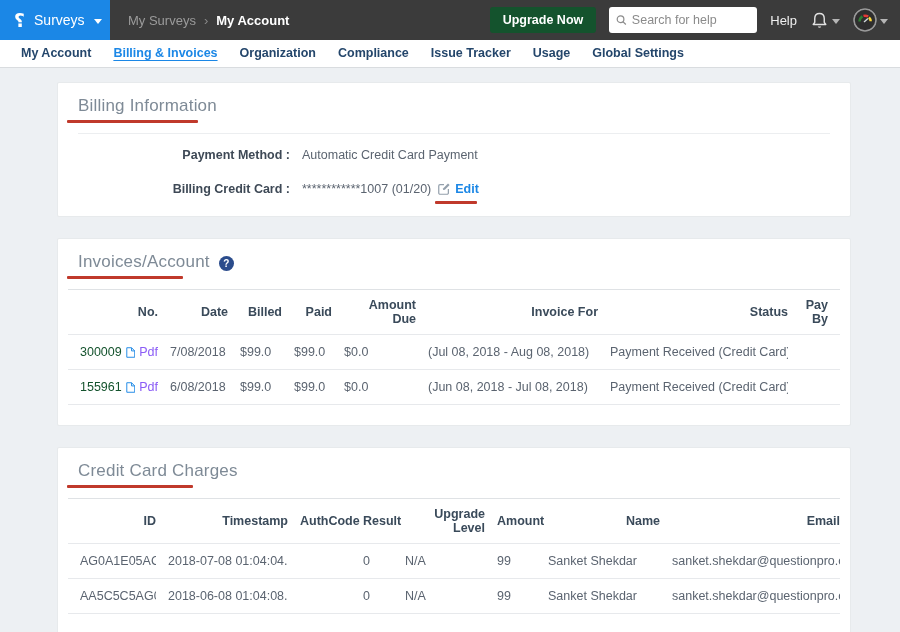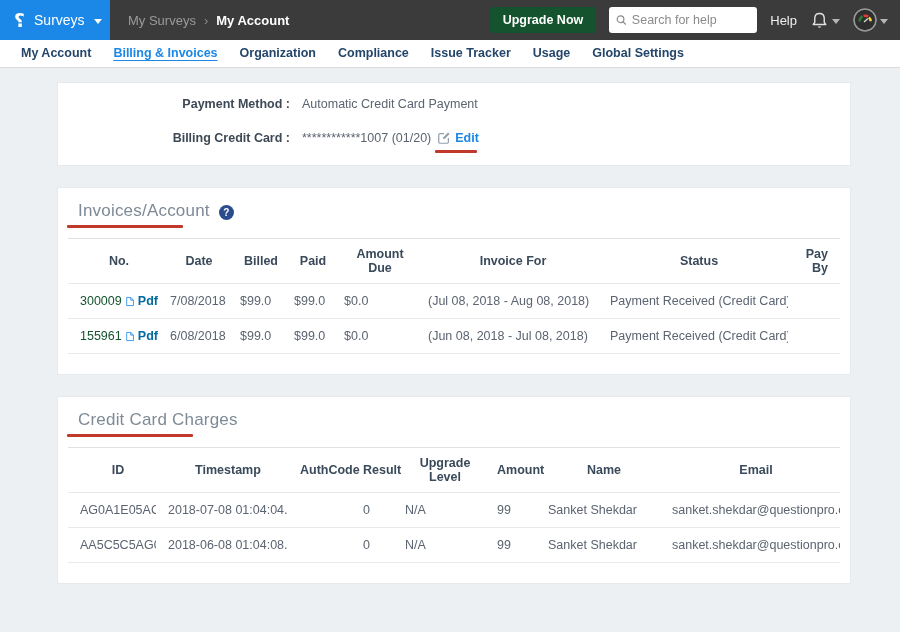--- a/index.html
+++ b/index.html
@@ -61,27 +61,27 @@
   .edit-wrap { position:relative; display:inline-flex; align-items:center; gap:4px; cursor:pointer; }
   .edit-label { color:#1b87e6; font-weight:700; font-size:12.5px; }
   .edit-redbar { position:absolute; left:-2px; bottom:-8px; width:42px; height:3px;
                  background:#c0392b; border-radius:1px; }
 
   
   .tbl-wrap { margin:0 10px; padding-bottom:20px; }
   table { width:100%; border-collapse:collapse; table-layout:fixed; }
   thead tr { border-top:1px solid #dfe2e5; border-bottom:1px solid #e7e9ec; }
   tbody tr { border-bottom:1px solid #e7e9ec; }
-  th { text-align:center; font-size:12.5px; font-weight:700; color:#3a4a5a; padding:8px 0 8px 12px; }
+  th { text-align:right; font-size:12.5px; font-weight:700; color:#3a4a5a; padding:8px 0 8px 12px; }
   td { font-size:12.5px; color:#5b6470; padding:10px 0 10px 12px; overflow:hidden;
        white-space:nowrap; }
   th.right, td.right { text-align:right; padding-right:12px; padding-left:0; }
   .link { color:#14532d; cursor:pointer; }
   .no-cell { display:flex; align-items:center; gap:4px; }
-  .pdf-label { color:#0369a1; font-weight:700; cursor:pointer; }
+  .pdf-label { color:#8b5cf6; font-weight:400; cursor:pointer; }
 </style>
 </head>
 <body>
 
 <div class="topbar">
   <div class="logo-box">
     <span class="logo-glyph">?</span>
     <span class="logo-label">Surveys</span>
     <span class="caret"></span>
   </div>
@@ -132,20 +132,25 @@
   <span class="nav-tab">Organization</span>
   <span class="nav-tab">Compliance</span>
   <span class="nav-tab">Issue Tracker</span>
   <span class="nav-tab">Usage</span>
   <span class="nav-tab">Global Settings</span>
 </div>
 
 <div class="content">
 
   <div class="panel">
+    <div class="panel-head">
+      <div class="panel-title">Billing Information</div>
+      <div class="red-bar" style="width:131px"></div>
+      <div class="divider"></div>
+    </div>
     <div class="info-body">
       <div class="info-row">
         <span class="info-label">Payment Method :</span>
         <span class="info-value">Automatic Credit Card Payment</span>
       </div>
       <div class="info-row">
         <span class="info-label">Billing Credit Card :</span>
         <span class="info-value">
           <span>************1007 (01/20)</span>
           <span class="edit-wrap">

